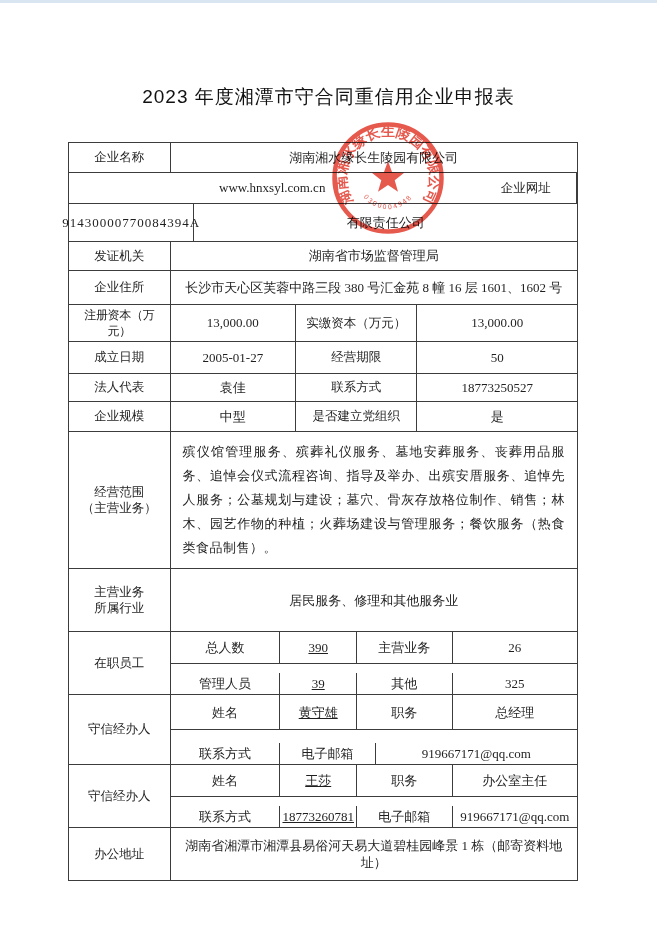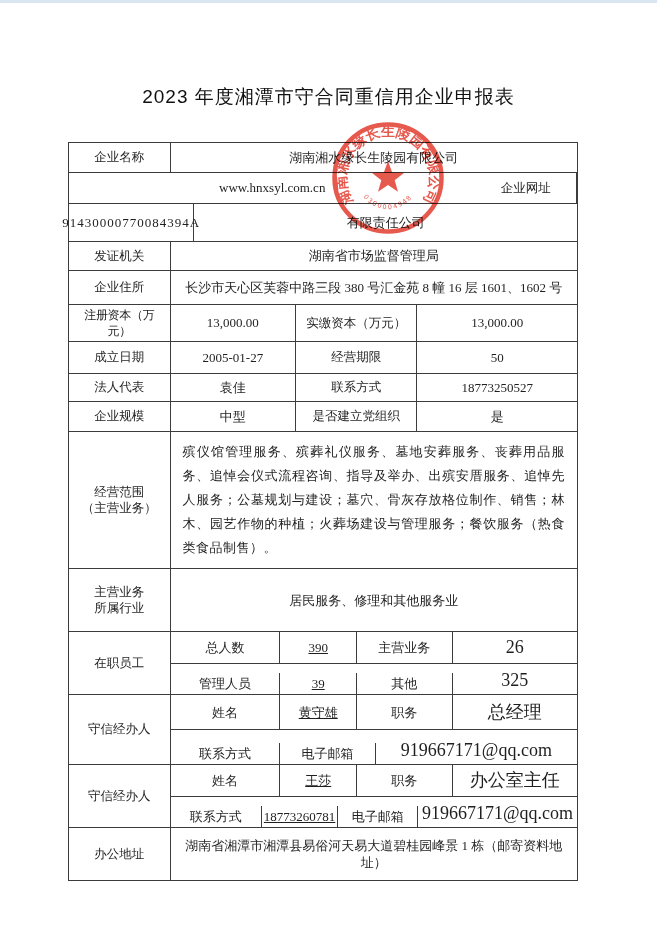--- a/index.html
+++ b/index.html
@@ -31,21 +31,21 @@
   .w2-val{flex:1;}
   .w4-2{width:24.7%;}
   .w4-3{width:23.9%;font-size:12.5px;}
   .w4-4{flex:1;}
   .group-right{flex:1;display:flex;flex-direction:column;}
   .sub-row{display:flex;flex:1;border-bottom:1px solid #3c3c3c;box-sizing:border-box;}
   .sub-row:last-child{border-bottom:none;align-items:flex-end;}
   .w5-2{width:27%;}
   .w5-3{width:18.9%;text-decoration:underline;}
   .w5-4{width:23.5%;}
-  .w5-5{flex:1;font-size:18px;}
+  .w5-5{flex:1;font-size:13px;}
   .scope-text{
     align-items:flex-start;text-align:justify;padding:8px 12px;
     line-height:24px;letter-spacing:0.5px;
   }
   .code-val{letter-spacing:1px;}
   .stamp{
     position:absolute;left:330px;top:120px;width:116px;height:116px;
     opacity:0.85;mix-blend-mode:multiply;
   }
   .stamp-arc{font-family:"Liberation Serif","DejaVu Serif",serif;font-size:14px;font-weight:bold;}

